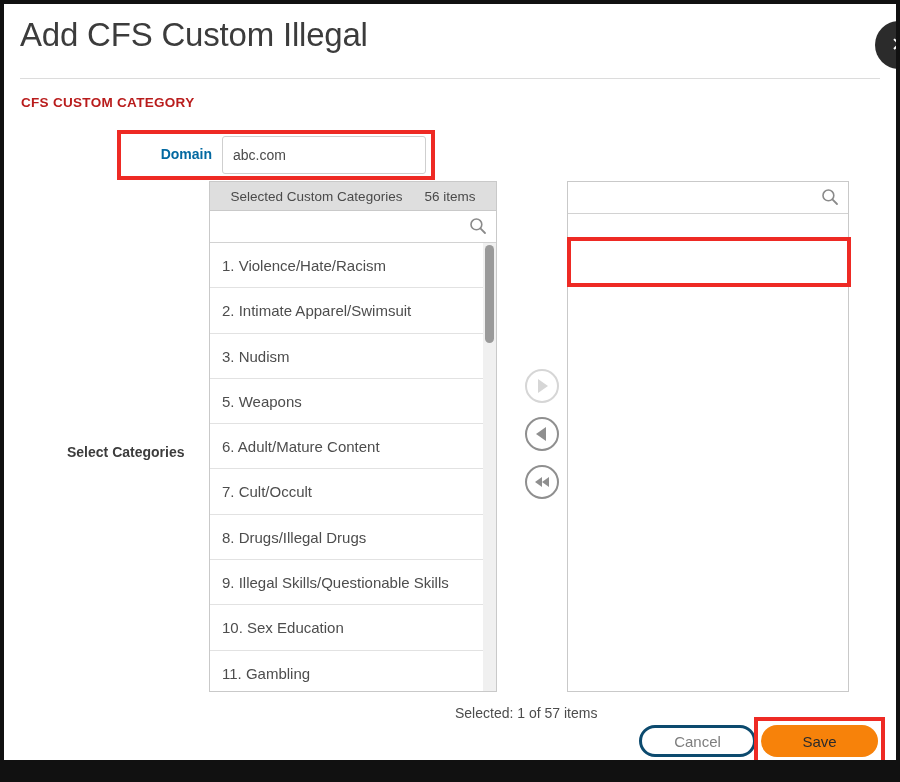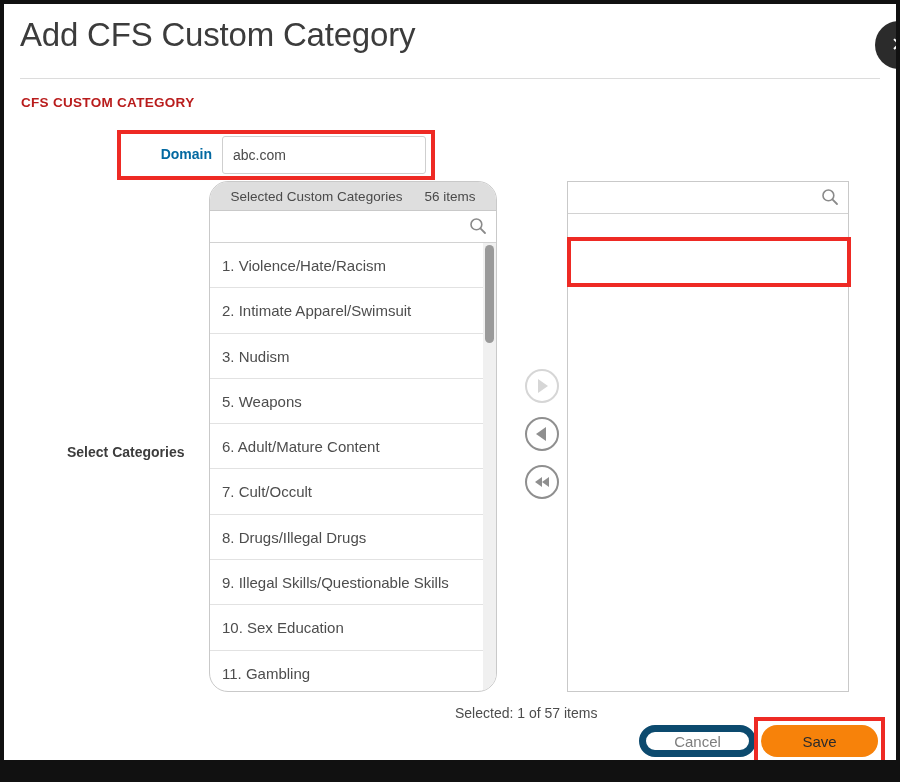--- a/index.html
+++ b/index.html
@@ -146,21 +146,20 @@
     box-sizing: border-box;
     border: 1px solid #c9c9c9;
     background: #ffffff;
     overflow: hidden;
   }
   #panel-left {
     left: 205px;
     top: 177px;
     width: 288px;
     height: 511px;
-    border-radius: 19px;
   }
   #panel-right {
     left: 563px;
     top: 177px;
     width: 282px;
     height: 511px;
   }
   .panel-header {
     position: relative;
     height: 28px;
@@ -289,21 +288,21 @@
     font-size: 14px;
     color: #4d4d4d;
   }
   #cancel-button {
     position: absolute;
     left: 635px;
     top: 721px;
     width: 117px;
     height: 32px;
     box-sizing: border-box;
-    border: 7px solid #0c4a6e;
+    border: 3px solid #0c4a6e;
     border-radius: 16px;
     background: #ffffff;
     font-family: "Liberation Sans", sans-serif;
     font-size: 15px;
     color: #7d7d7d;
     cursor: pointer;
   }
   #save-button {
     position: absolute;
     left: 757px;
@@ -329,21 +328,21 @@
     border: 4px solid #ee2a24;
     pointer-events: none;
   }
 </style>
 </head>
 <body>
 
 <div id="frame">
   <div id="page">
 
-    <div id="dialog-title">Add CFS Custom Category</div>
+    <div id="dialog-title">Add CFS Custom Illegal</div>
 
     <div id="close-button">
       <div class="glyph">✕</div>
     </div>
 
     <div id="title-rule"></div>
 
     <div id="section-label">CFS CUSTOM CATEGORY</div>
 
     <div id="domain-row">

